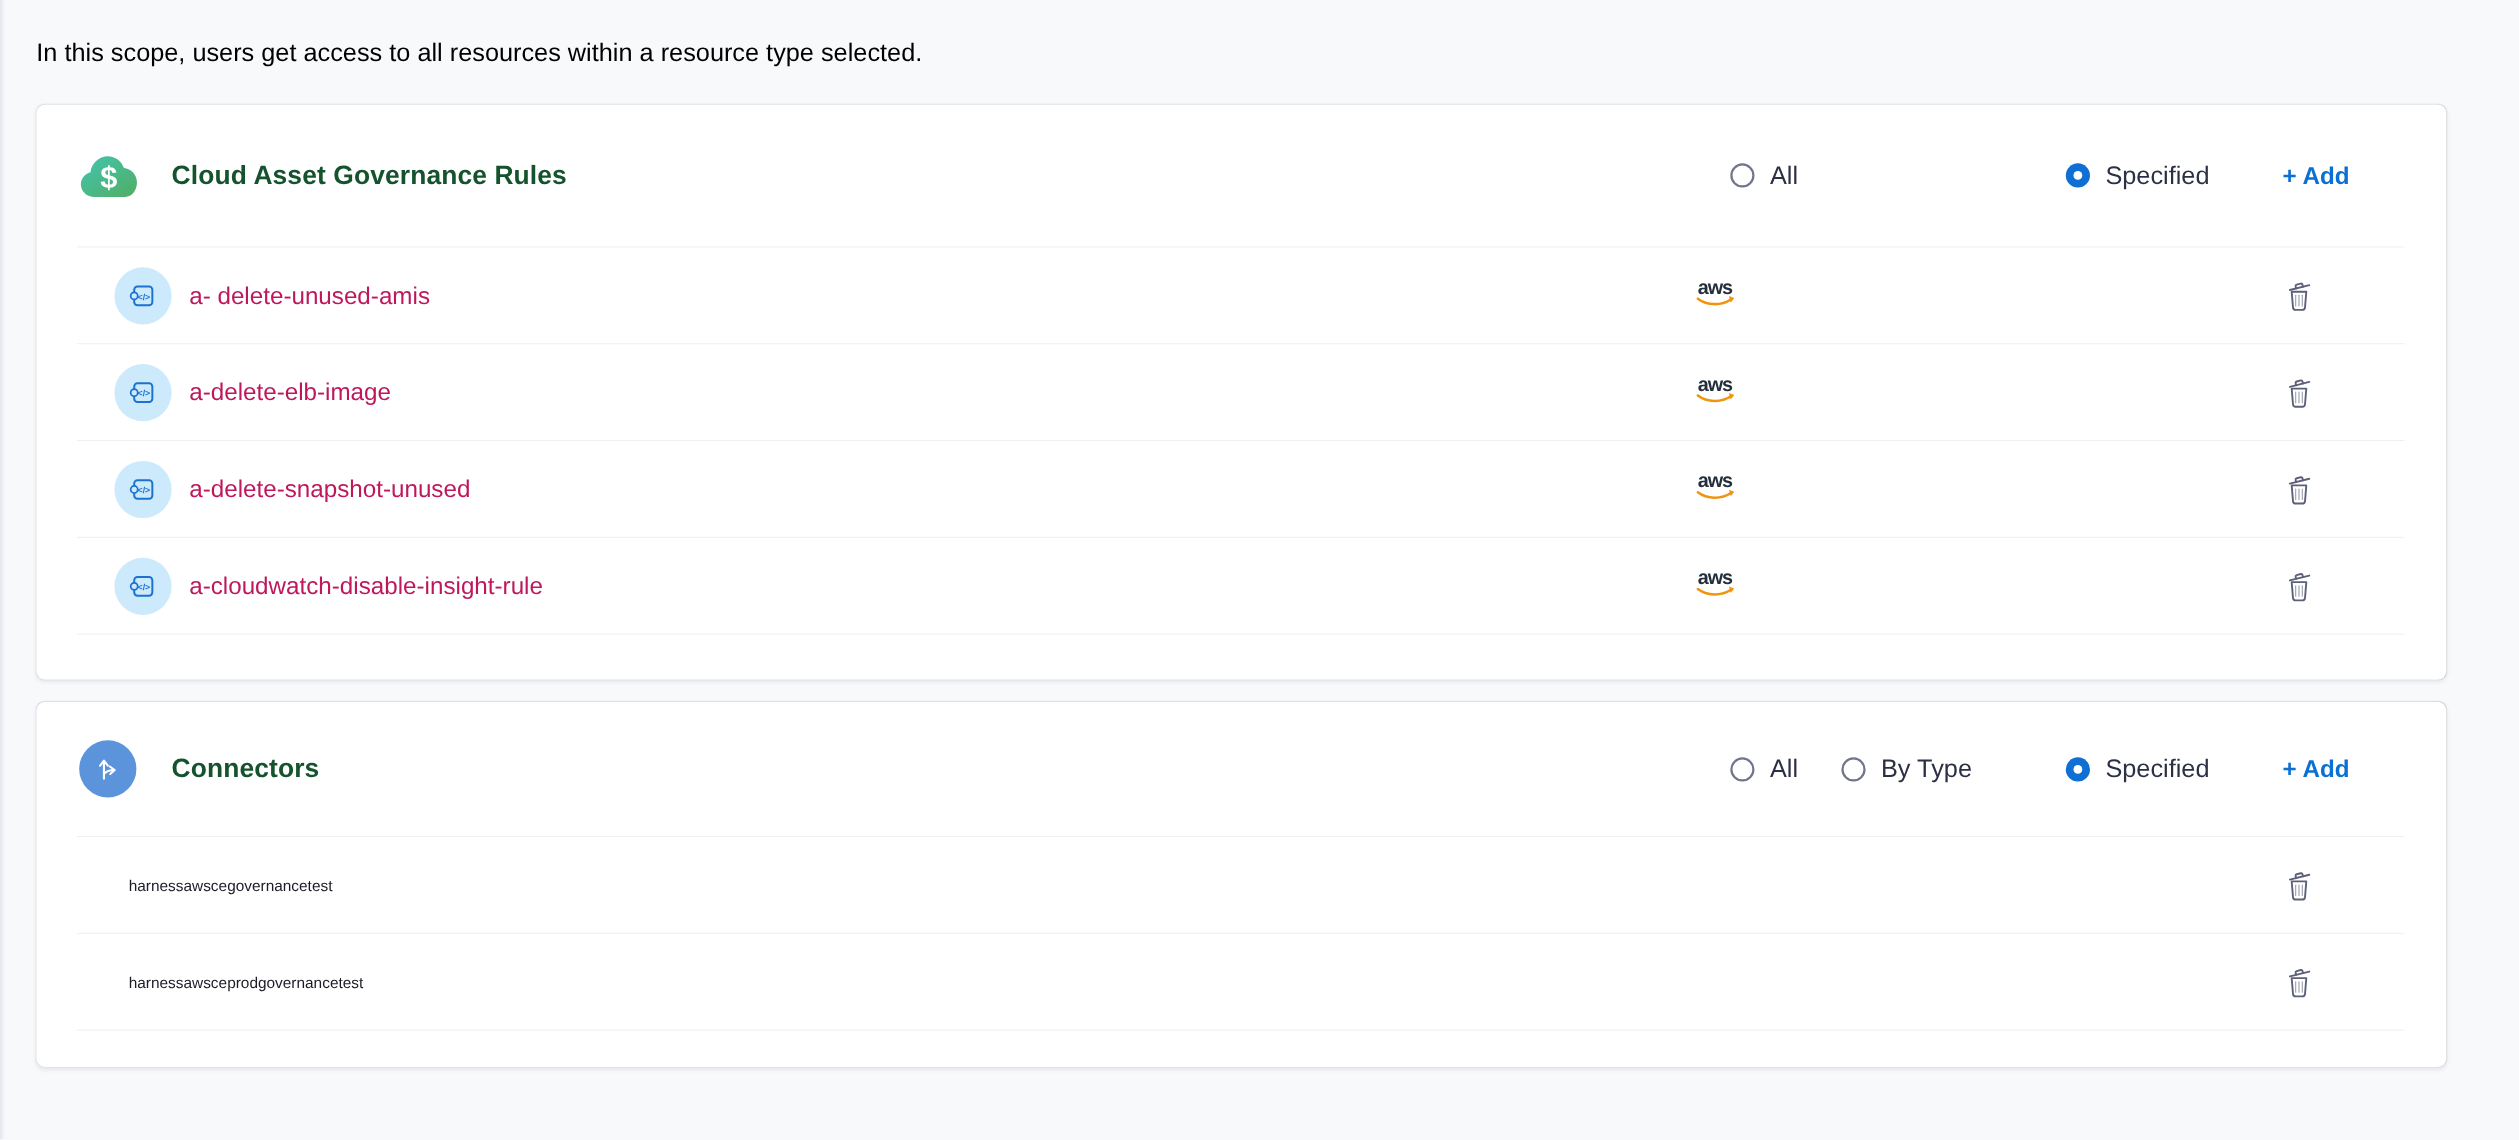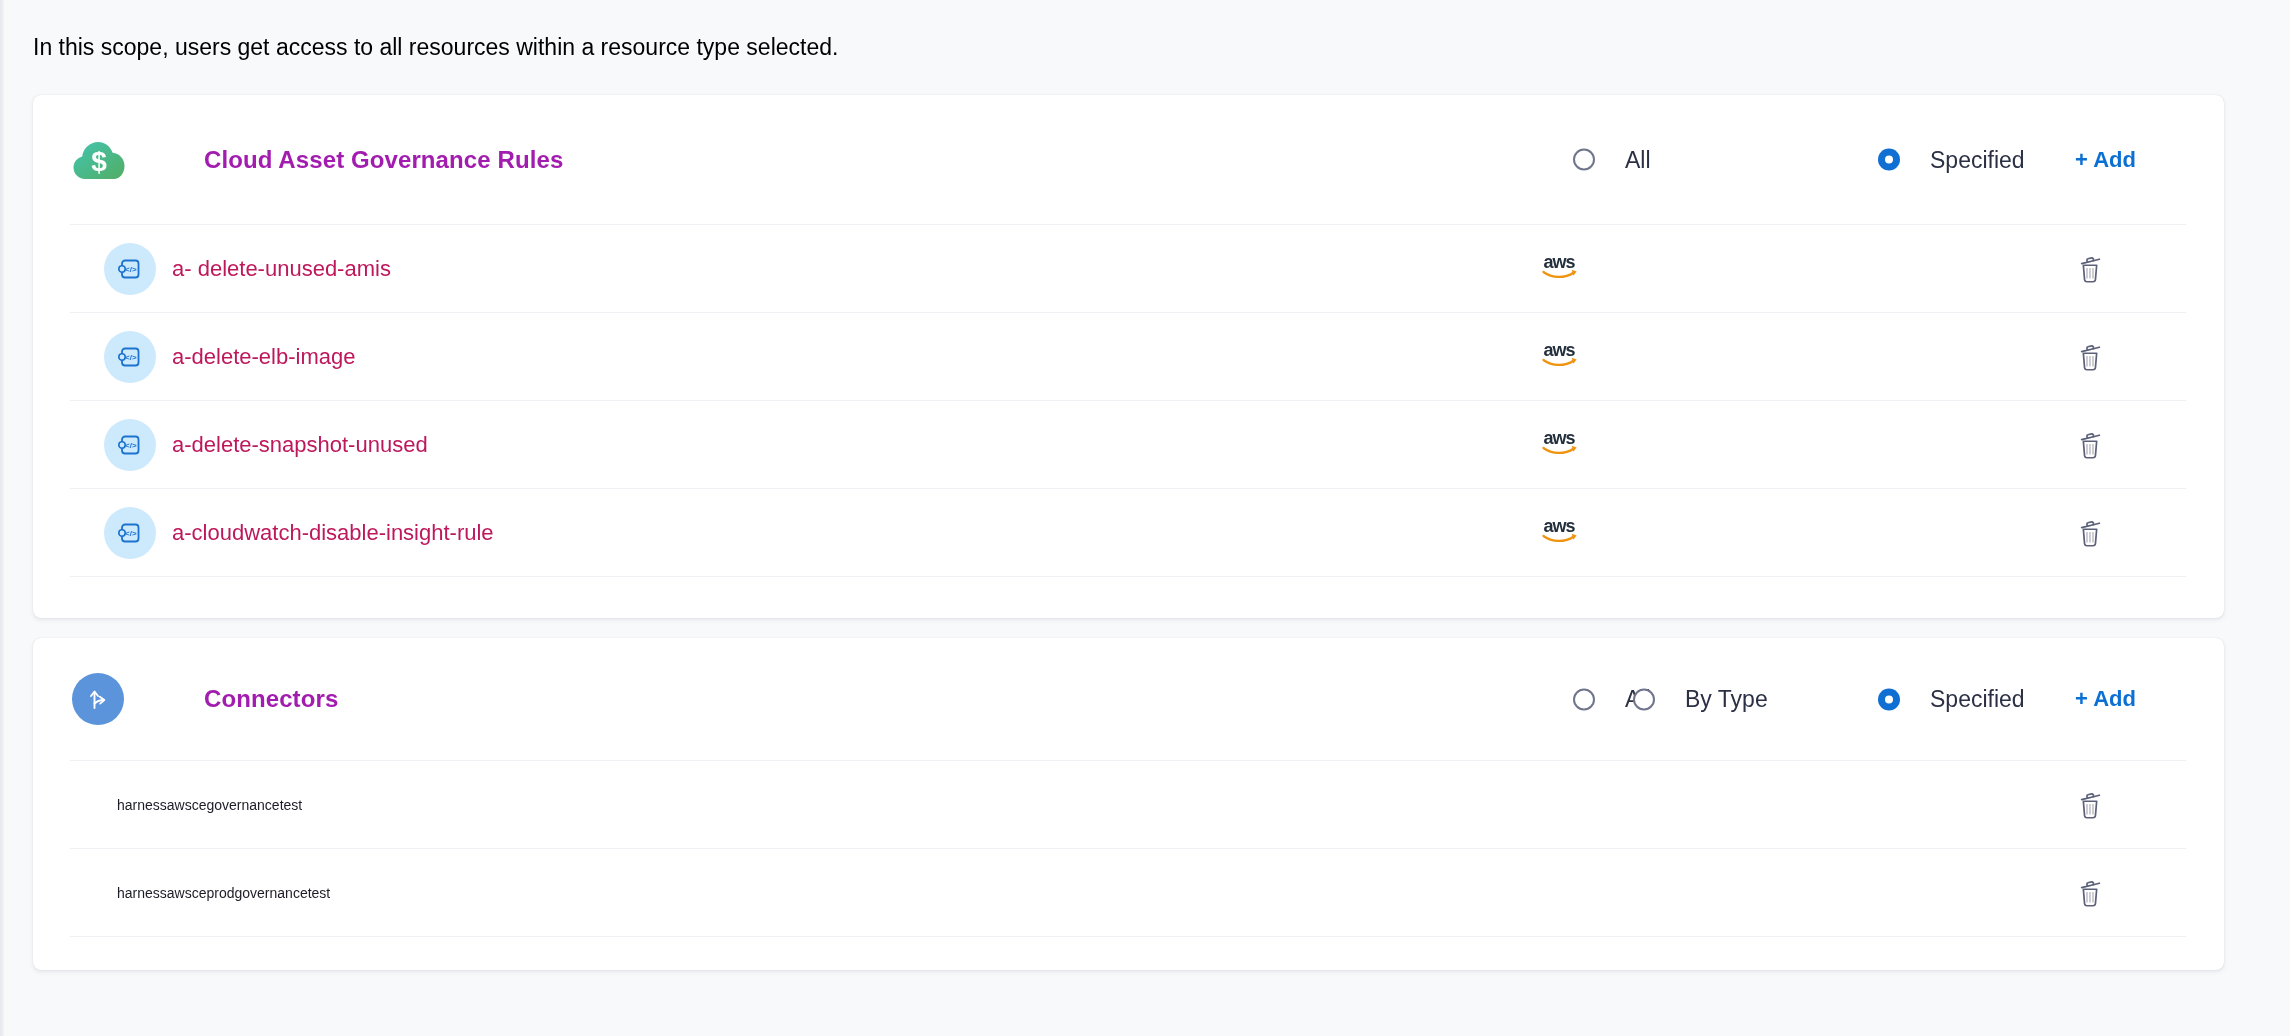--- a/index.html
+++ b/index.html
@@ -28,41 +28,41 @@
   .card-connectors { top:638px; height:332px; }
   .card-header { position:relative; }
   .card-governance .card-header { height:129px; }
   .card-connectors .card-header { height:122px; }
   .hdr-icon { position:absolute; top:50%; transform:translateY(-50%); }
   .gov-icon-wrap  { left:37px; width:58px; height:44px; }
   .conn-icon-wrap { left:39px; width:52px; height:52px; border-radius:50%;
                     background:#5b94da; display:flex; align-items:center; justify-content:center; }
   .card-title {
     position:absolute; left:123px; top:50%; transform:translateY(-50%);
-    font-size:24px; font-weight:700; color:#a21caf; letter-spacing:.1px;margin-left:48px;
+    font-size:24px; font-weight:700; color:#14532d; letter-spacing:.1px;
   }
   .opt {
     position:absolute; top:50%; transform:translateY(-50%);
     display:flex; align-items:center; gap:14px; cursor:pointer;
   }
   .opt-all   { left:1540px; }
-  .opt-bytype{ left:1600px; }
+  .opt-bytype{ left:1641px; }
   .opt-spec  { left:1845px; }
   .radio {
     width:22px; height:22px; border-radius:50%;
     border:2px solid #70758c; background:#fff; box-sizing:border-box;
     flex:0 0 auto; position:relative;
   }
   .radio.selected { border:none; background:#0f6fd2; }
   .radio.selected::after {
     content:""; position:absolute; left:50%; top:50%;
     width:8px; height:8px; border-radius:50%; background:#fff;
     transform:translate(-50%,-50%);
   }
-  .opt-label { font-size:23px; color:#2b3044;margin-left:16px; }
+  .opt-label { font-size:23px; color:#2b3044; }
   .add-btn {
     position:absolute; left:2042px; top:50%; transform:translateY(-50%);
     font-size:22px; font-weight:700; color:#0b70d3; cursor:pointer; white-space:nowrap;
   }
   .row { position:relative; height:87px; }
   .divider { height:1px; background:#eef0f3; margin-left:37px; width:2116px; }
   .row-circle {
     position:absolute; left:71px; top:50%; transform:translateY(-50%);
     width:52px; height:52px; border-radius:50%; background:#cdeafd;
     display:flex; align-items:center; justify-content:center;

